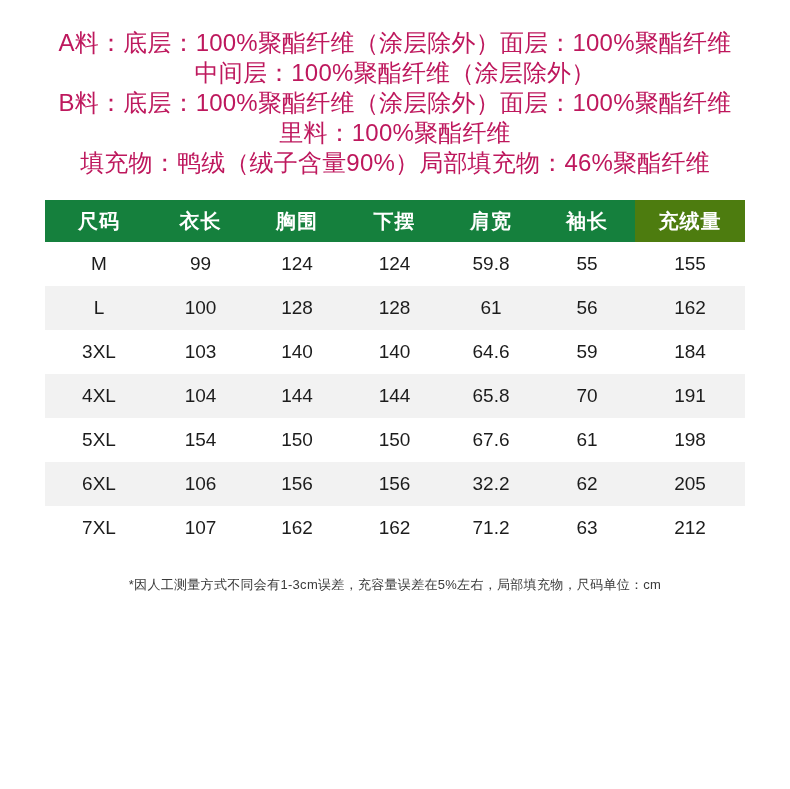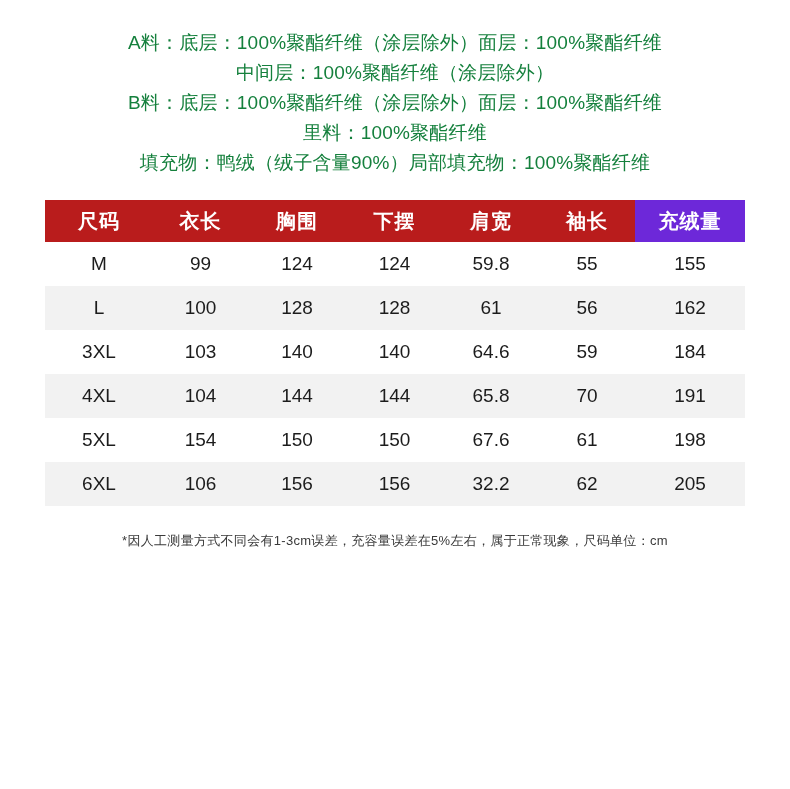--- a/index.html
+++ b/index.html
@@ -20,24 +20,24 @@
     position: relative;
     box-sizing: border-box;
   }
 
   
   .material-block {
     padding: 28px 22px 0 22px;
     text-align: center;
   }
   .material-line {
-    font-size: 19px;
+    font-size: 24px;
     line-height: 30px;
     letter-spacing: 0.2px;
-    color: #15803d;
+    color: #be185d;
     white-space: nowrap;
     font-weight: 400;
   }
 
   
   .section-heading {
     display: flex;
     align-items: center;
     margin: 22px 0 0 58px;
   }
@@ -68,29 +68,29 @@
   table.size-table th,
   table.size-table td {
     text-align: center;
     font-size: 19px;
     font-weight: 400;
     color: #1c1c1c;
     height: 44px;
     padding: 0;
   }
   table.size-table thead th {
-    background: #b91c1c;
+    background: #15803d;
     color: #ffffff;
     font-weight: 700;
     font-size: 20px;
     height: 42px;
     letter-spacing: 1px;
   }
   table.size-table thead th.highlight {
-    background: #6d28d9;
+    background: #4d7c0f;
     color: #ffffff;
   }
   table.size-table tbody tr.even {
     background: #ffffff;
   }
   table.size-table tbody tr.odd {
     background: #f2f2f2;
   }
   table.size-table tbody td.col-size {
     font-weight: 400;
@@ -116,21 +116,21 @@
 </head>
 <body>
 
 <div class="page">
 
   <div class="material-block">
     <div class="material-line">A料：底层：100%聚酯纤维（涂层除外）面层：100%聚酯纤维</div>
     <div class="material-line">中间层：100%聚酯纤维（涂层除外）</div>
     <div class="material-line">B料：底层：100%聚酯纤维（涂层除外）面层：100%聚酯纤维</div>
     <div class="material-line">里料：100%聚酯纤维</div>
-    <div class="material-line">填充物：鸭绒（绒子含量90%）局部填充物：100%聚酯纤维</div>
+    <div class="material-line">填充物：鸭绒（绒子含量90%）局部填充物：46%聚酯纤维</div>
   </div>
 
 
   <div class="table-wrap">
     <table class="size-table">
       <colgroup>
         <col class="c0">
           <col class="c1">
           <col class="c2">
           <col class="c3">
@@ -197,19 +197,28 @@
         </tr>
         <tr class="odd">
           <td class="col-size">6XL</td>
           <td>106</td>
           <td>156</td>
           <td>156</td>
           <td>32.2</td>
           <td>62</td>
           <td>205</td>
         </tr>
+        <tr class="even">
+          <td class="col-size">7XL</td>
+          <td>107</td>
+          <td>162</td>
+          <td>162</td>
+          <td>71.2</td>
+          <td>63</td>
+          <td>212</td>
+        </tr>
       </tbody>
     </table>
   </div>
 
-  <div class="footnote">*因人工测量方式不同会有1-3cm误差，充容量误差在5%左右，属于正常现象，尺码单位：cm</div>
+  <div class="footnote">*因人工测量方式不同会有1-3cm误差，充容量误差在5%左右，局部填充物，尺码单位：cm</div>
 
 </div>
 
 </body></html>

